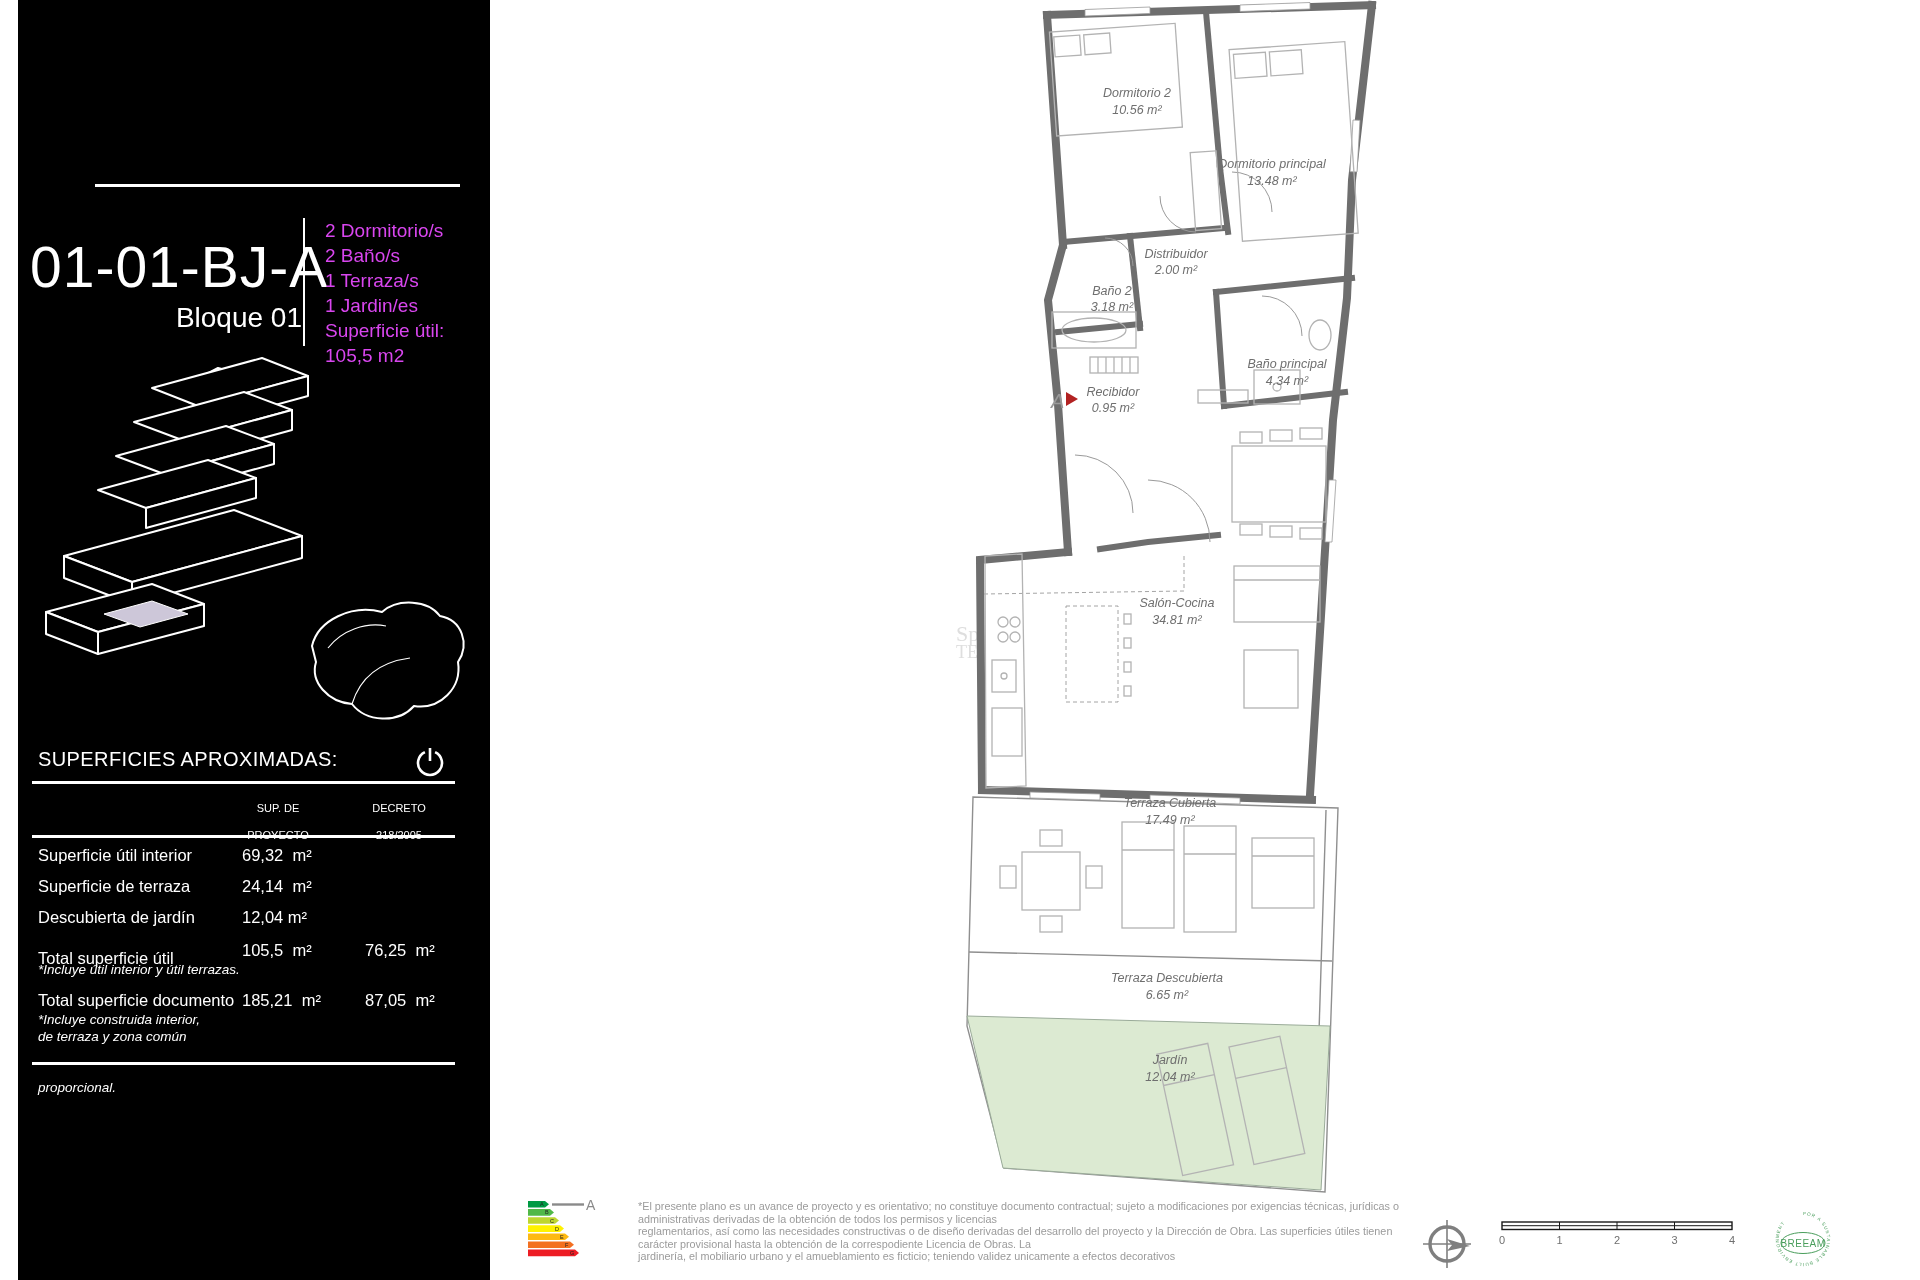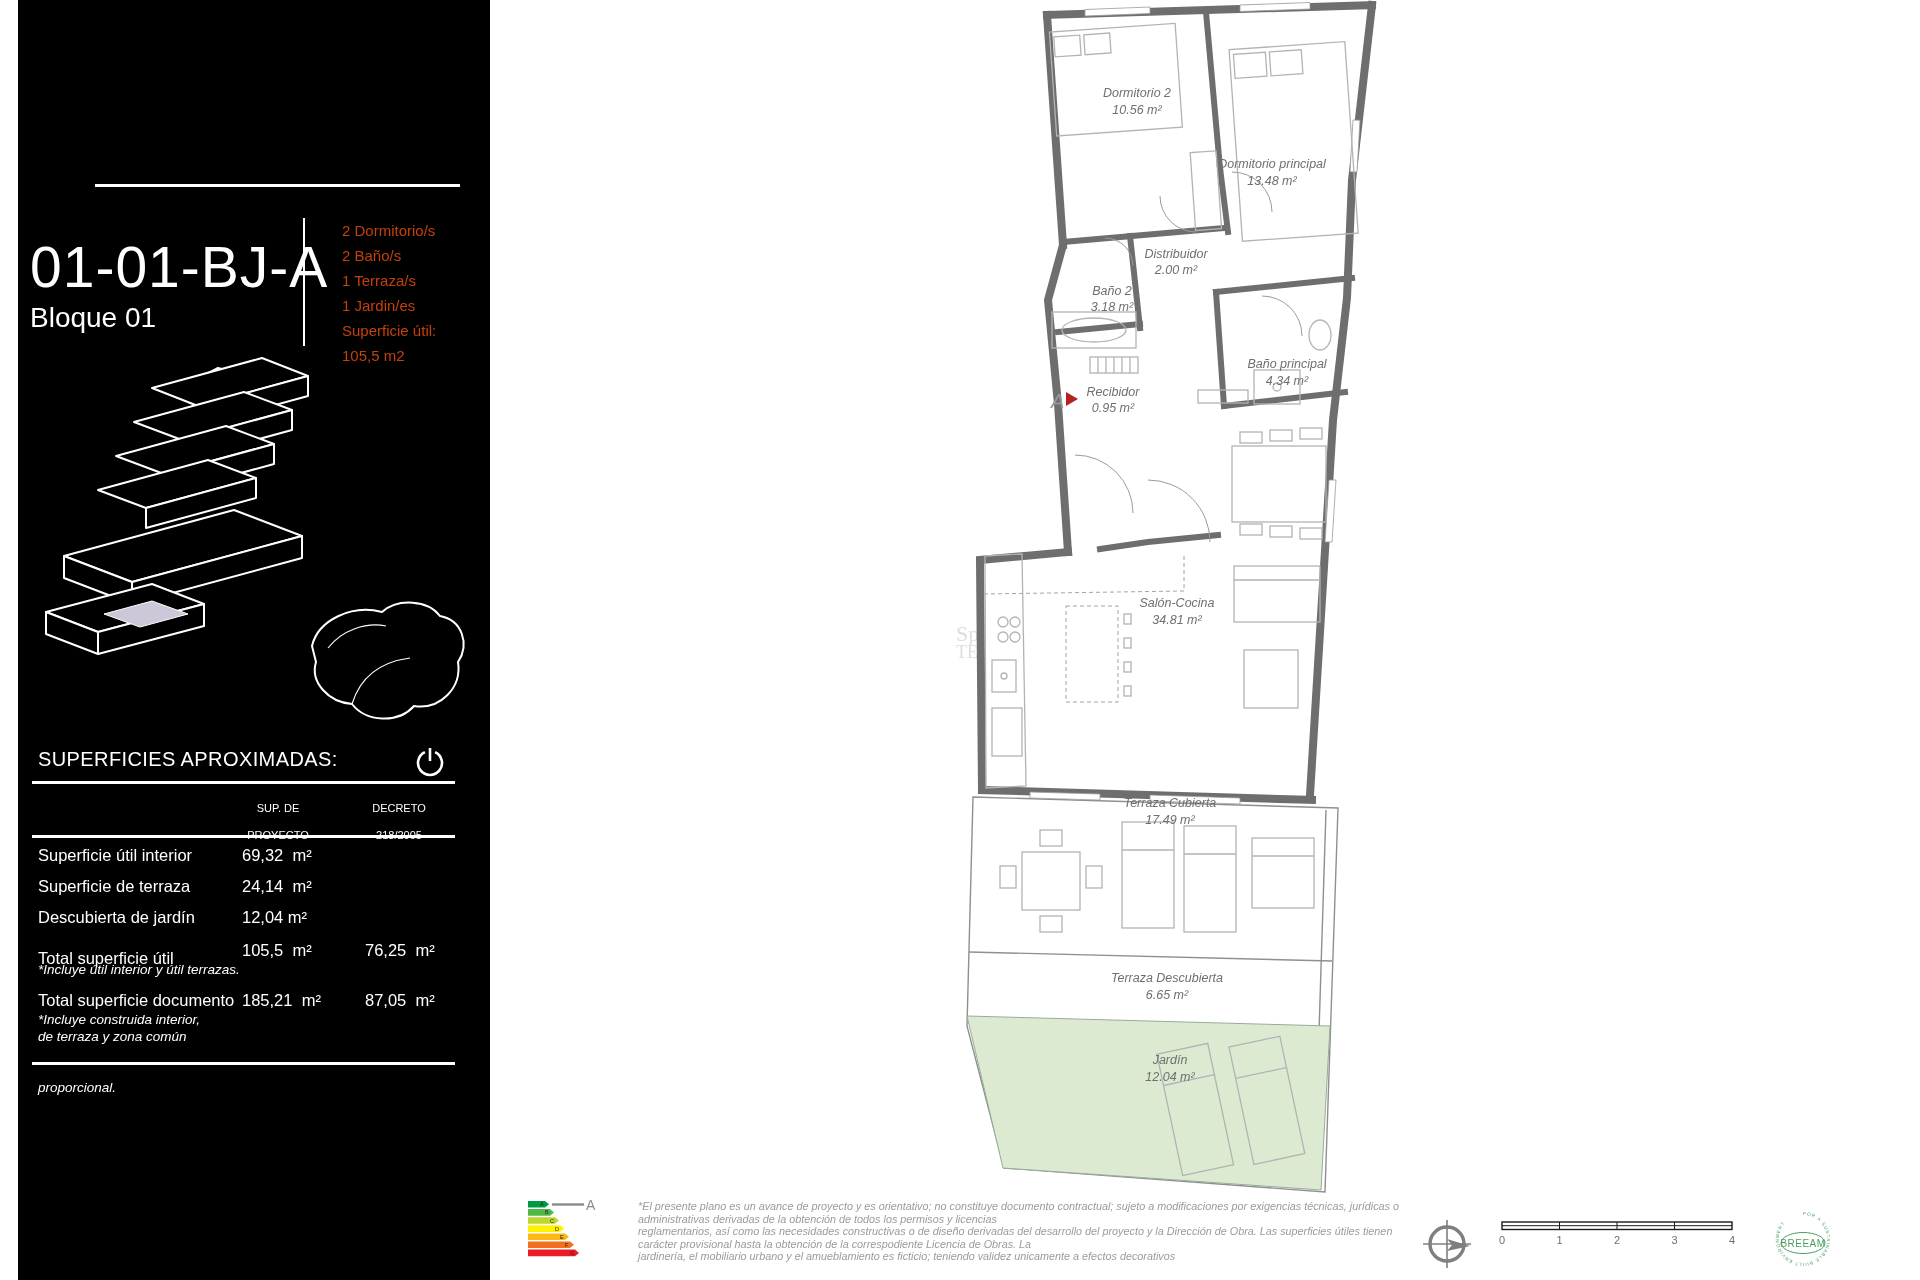--- a/index.html
+++ b/index.html
@@ -5,40 +5,40 @@
   html,body{margin:0;padding:0;background:#fff;}
   .page{position:relative;width:1920px;height:1280px;background:#fff;overflow:hidden;
         font-family:"Liberation Sans",sans-serif;}
   .abs{position:absolute;}
   
   .sidebar{position:absolute;left:18px;top:0;width:472px;height:1280px;background:#000;color:#fff;}
   .hline{position:absolute;background:#fff;height:3px;}
   .vline{position:absolute;background:#fff;width:2px;}
   .unit-code{position:absolute;left:12px;top:234px;width:272px;font-size:57px;letter-spacing:1px;
              color:#fff;text-align:right;white-space:nowrap;}
-  .block-label{position:absolute;left:12px;top:302px;width:272px;font-size:28px;color:#fff;}
-  .features{position:absolute;left:307px;top:218px;font-size:15px;line-height:25px;color:#c2410c;margin-left:17px;}
+  .block-label{position:absolute;left:12px;top:302px;width:272px;font-size:28px;color:#fff;text-align:right;}
+  .features{position:absolute;left:307px;top:218px;font-size:19px;line-height:25px;color:#d946ef;}
   .surf-title{position:absolute;left:20px;top:748px;font-size:20px;letter-spacing:.4px;color:#fff;}
   .th{position:absolute;font-size:11px;line-height:27px;text-align:center;color:#fff;white-space:pre-line;}
   .trow{position:absolute;font-size:16.5px;color:#fff;white-space:pre;}
   .tnote{position:absolute;font-size:13.5px;font-style:italic;color:#fff;line-height:17px;white-space:pre;}
   
   svg text.room{font-family:"Liberation Sans",sans-serif;font-style:italic;fill:#6f6f6f;font-size:12.5px;text-anchor:middle;}
   .wallx{stroke:#6e6e6e;stroke-width:8;fill:none;stroke-linecap:square;}
   .walli{stroke:#6e6e6e;stroke-width:6;fill:none;stroke-linecap:square;}
   .furn{stroke:#b3b3b3;stroke-width:1.3;fill:none;}
   .plot{stroke:#8f8f8f;stroke-width:1.4;fill:none;}
   .arc{stroke:#9a9a9a;stroke-width:1;fill:none;}
   .win{fill:#fff;stroke:#9a9a9a;stroke-width:.8;}
   .dash{stroke:#9a9a9a;stroke-width:.9;fill:none;stroke-dasharray:4 3;}
   .watermark{position:absolute;left:956px;top:624px;color:#dedede;font-size:22px;line-height:19px;
              font-family:"Liberation Serif",serif;}
   
   .disclaimer{position:absolute;left:638px;top:1200px;width:775px;font-size:10.8px;line-height:12.6px;
-              font-style:italic;color:#9b9b9b;}
+              color:#9b9b9b;}
 </style>
 </head>
 <body>
 
 <div class="page">
 
   <div class="sidebar">
     <div class="hline" style="left:77px;top:184px;width:365px;"></div>
 
     <div class="unit-code">01-01-BJ-A</div>

